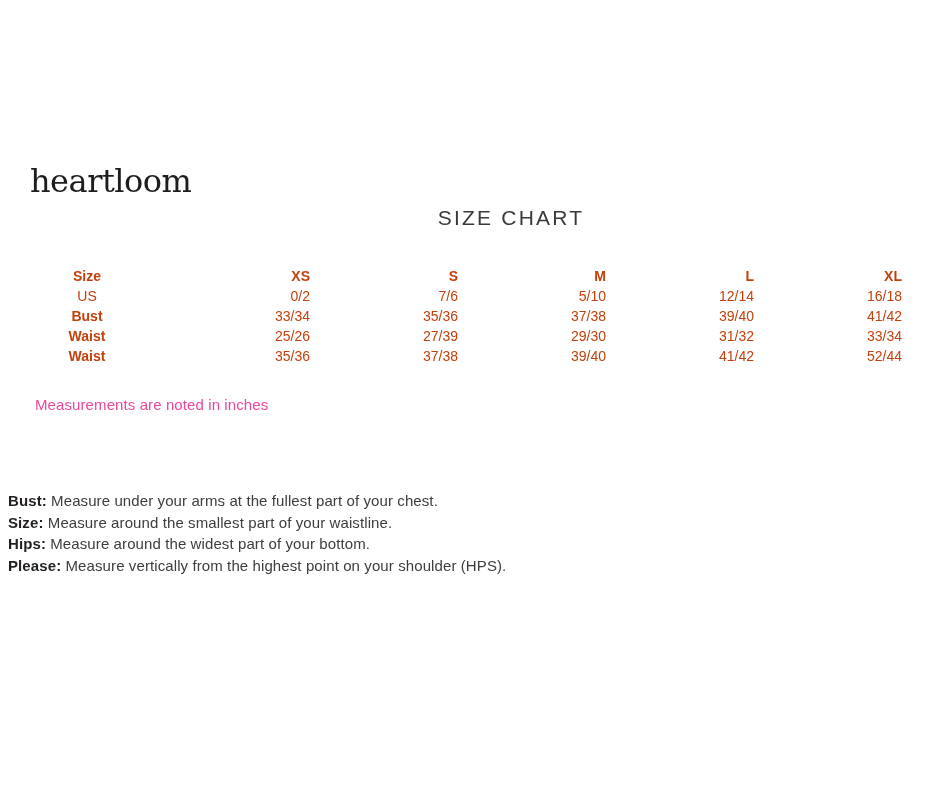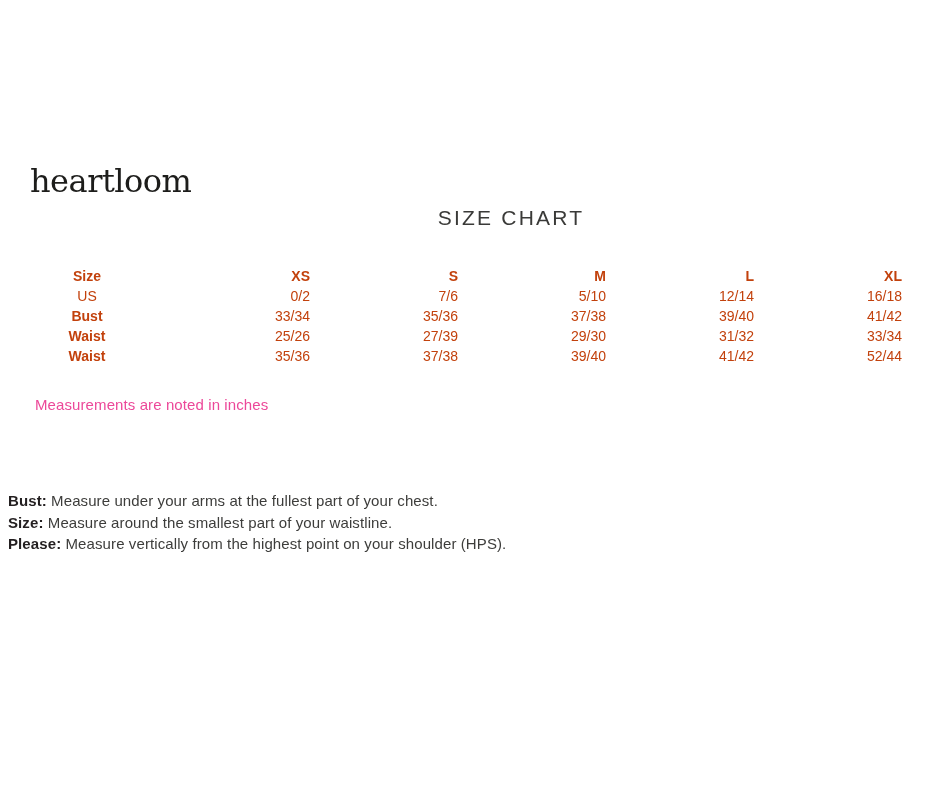--- a/index.html
+++ b/index.html
@@ -176,17 +176,20 @@
   <div class="note">Measurements are noted in inches</div>
 
   <div class="guide">
     <div class="line">
       <span class="lbl">Bust:</span><span> Measure under your arms at the fullest part of your chest.</span>
     </div>
     <div class="line">
       <span class="lbl">Size:</span><span> Measure around the smallest part of your waistline.</span>
     </div>
     <div class="line">
+      <span class="lbl">Hips:</span><span> Measure around the widest part of your bottom.</span>
+    </div>
+    <div class="line">
       <span class="lbl">Please:</span><span> Measure vertically from the highest point on your shoulder (HPS).</span>
     </div>
   </div>
 
 </div>
 
 </body></html>

